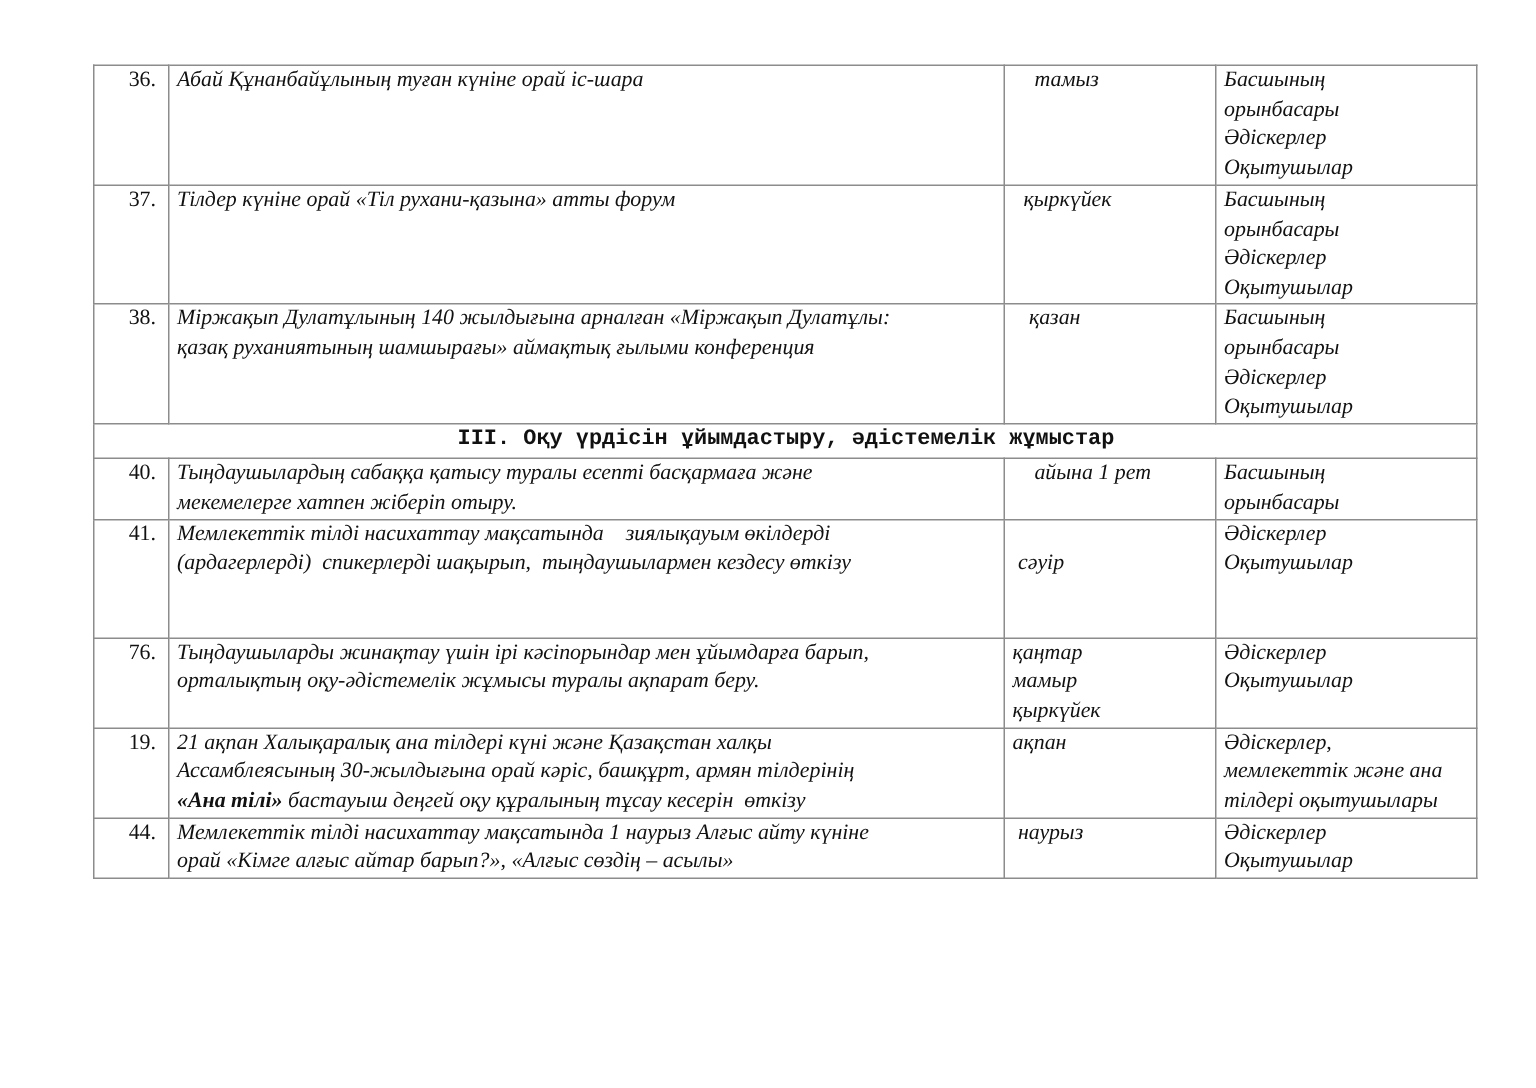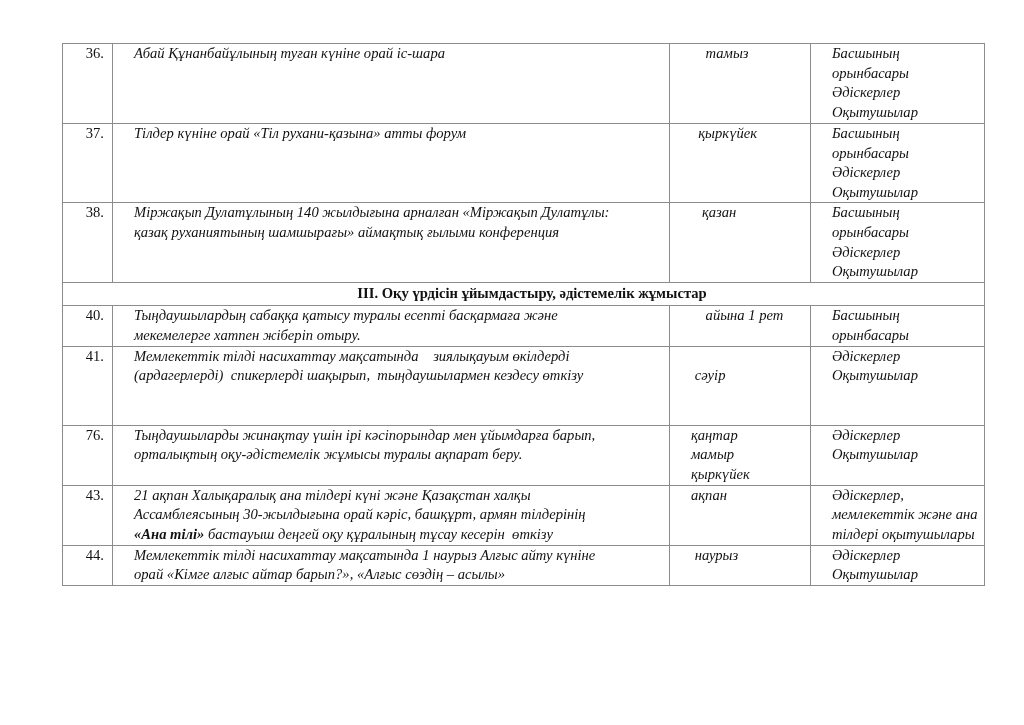--- a/index.html
+++ b/index.html
@@ -21,35 +21,36 @@
       top: 43px;
       width: 922px;
       border-collapse: collapse;
       table-layout: fixed;
       font-size: 14.6px;
       line-height: 19.6px;
     }
     table.plan td {
       border: 1px solid #8c8c8c;
       vertical-align: top;
-      padding: 0 4px 0 21px;
+      padding: 0 4px 0 5px;
       overflow: hidden;
     }
     col.c-num { width: 50px; }
     col.c-name { width: 557px; }
     col.c-time { width: 141px; }
     col.c-resp { width: 174px; }
     td.num {
       text-align: right;
       padding-right: 8px !important;
     }
     td.section {
       text-align: center;
       font-weight: bold;
       padding-top: 1px !important;
+      font-family: Liberation Mono, monospace;
     }
     .line { display: block; white-space: nowrap; font-style: italic; }
     .bold { font-weight: bold; }
     .pre { white-space: pre; }
   </style>
 </head>
 <body>
 
 <table class="plan">
   <colgroup>
@@ -156,21 +157,21 @@
         <span class="line">мамыр</span>
         <span class="line">қыркүйек</span>
       </td>
       <td>
         <span class="line">Әдіскерлер</span>
         <span class="line">Оқытушылар</span>
       </td>
     </tr>
 
     <tr style="height:60px">
-      <td class="num">43.</td>
+      <td class="num">19.</td>
       <td>
         <span class="line">21 ақпан Халықаралық ана тілдері күні және Қазақстан халқы</span>
         <span class="line">Ассамблеясының 30-жылдығына орай кәріс, башқұрт, армян тілдерінің</span>
         <span class="line pre"><span class="bold">«Ана тілі»</span><span> бастауыш деңгей оқу құралының тұсау кесерін  өткізу</span></span>
       </td>
       <td>
         <span class="line">ақпан</span>
       </td>
       <td>
         <span class="line">Әдіскерлер,</span>

